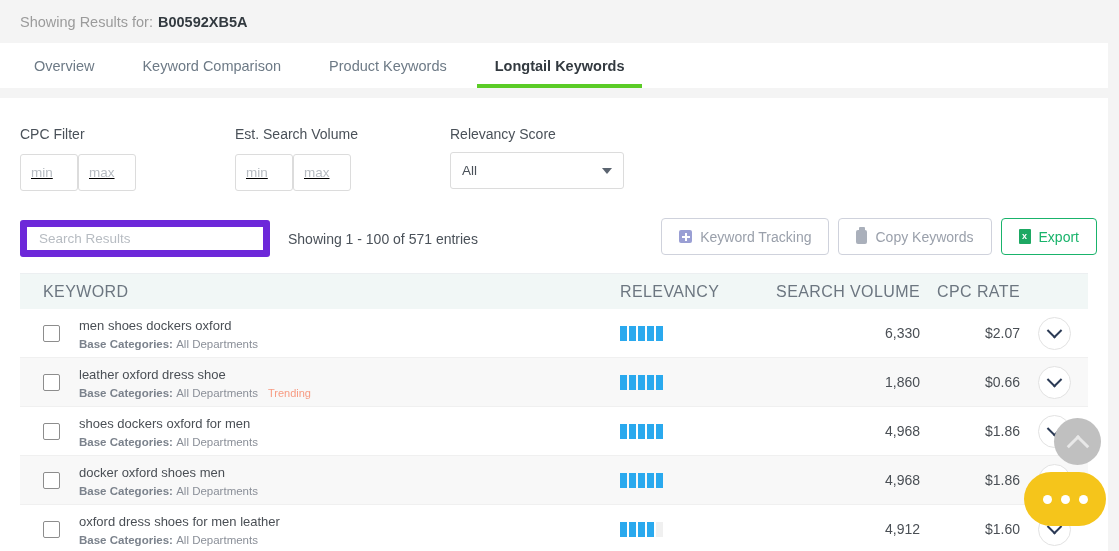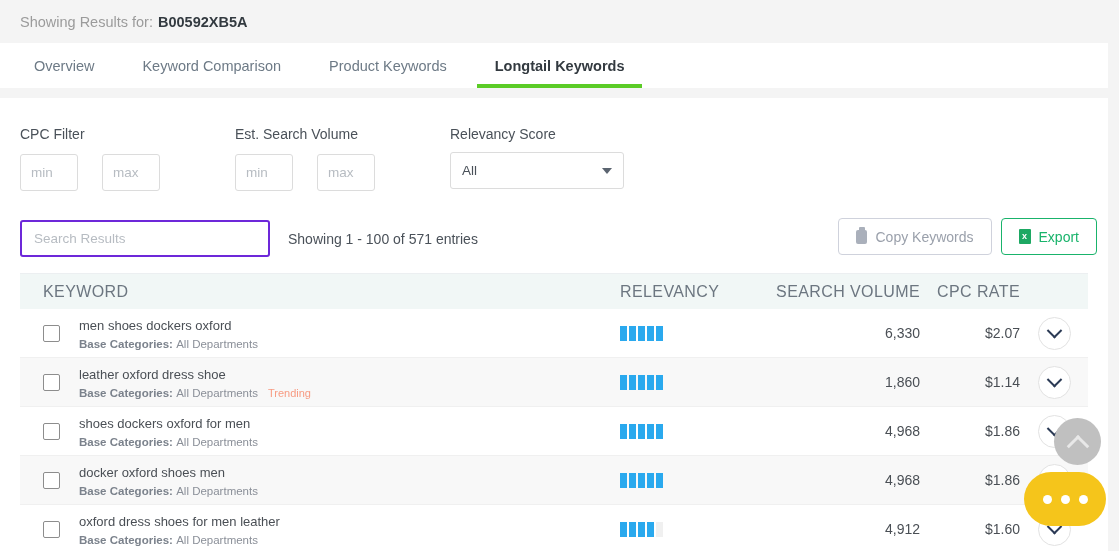--- a/index.html
+++ b/index.html
@@ -107,21 +107,22 @@
   .filter-label {
     font-size: 14px;
     color: #4a5159;
     margin-bottom: 12px;
     white-space: nowrap;
   }
   .filter-label.rel-label { margin-bottom: 10px; }
 
   .minmax {
     display: flex;
-    gap: 24px;
+    gap: 0;
+    text-decoration: underline;
   }
   .txt-input {
     width: 58px;
     height: 37px;
     border: 1px solid #dcdcdc;
     border-radius: 3px;
     padding: 0 10px;
     box-sizing: border-box;
     font-size: 13.5px;
     color: #4a5159;
@@ -166,21 +167,21 @@
     display: flex;
     align-items: center;
     padding: 27px 0 0 20px;
     box-sizing: border-box;
     position: relative;
     height: 68px;
   }
   .search-input {
     width: 250px;
     height: 37px;
-    border: 2px solid #6d28d9;
+    border: 7px solid #6d28d9;
     border-radius: 3px;
     padding: 0 12px;
     box-sizing: border-box;
     font-size: 13.5px;
     color: #4a5159;
     font-family: "Liberation Sans", sans-serif;
     outline: none;
     background: #fff;
   }
   .search-input::placeholder { color: #b7bcc2; }
@@ -480,20 +481,24 @@
       </div>
 
     </div>
 
     <div class="actionrow">
       <input class="search-input" type="text" placeholder="Search Results" style="">
       <span class="showing-entries">Showing 1 - 100 of 571 entries</span>
 
       <div class="btn-group">
         <div class="btn muted">
+          <span class="ic-plus"></span>
+          <span>Keyword Tracking</span>
+        </div>
+        <div class="btn muted">
           <span class="ic-clip"></span>
           <span>Copy Keywords</span>
         </div>
         <div class="btn export">
           <span class="ic-xls">x</span>
           <span>Export</span>
         </div>
       </div>
     </div>
 
@@ -549,21 +554,21 @@
             <div class="relcell">
               <div class="bars">
                 <span class="bar"></span>
                 <span class="bar"></span>
                 <span class="bar"></span>
                 <span class="bar"></span>
                 <span class="bar"></span>
               </div>
             </div>
             <div class="volcell">1,860</div>
-            <div class="cpccell">$1.14</div>
+            <div class="cpccell">$0.66</div>
             <div class="expcell">
               <div class="chev-btn">
                 <span class="chev"></span>
               </div>
             </div>
           </div>
           <div class="trow">
             <div class="kwcell">
               <div class="cbox"></div>
               <div class="kwtext">

